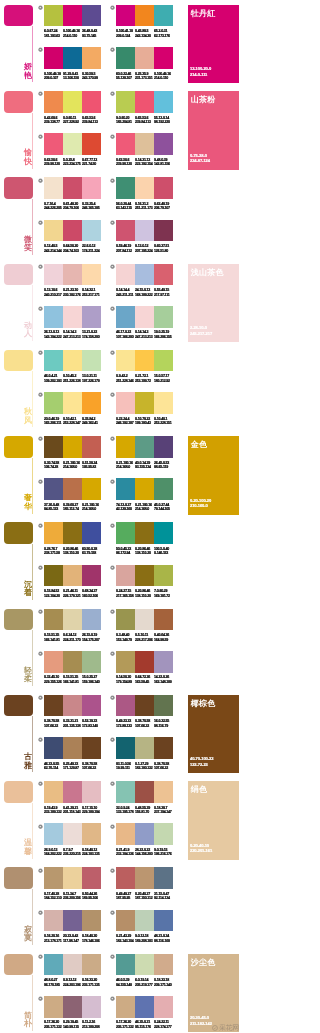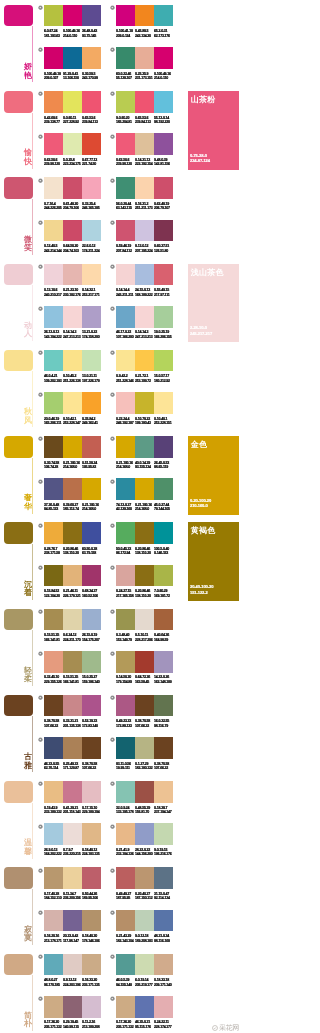--- a/index.html
+++ b/index.html
@@ -95,20 +95,25 @@
           <path d="M10 1.5 L12.4 3.4 L15.4 3 L16.4 5.9 L19 7.5 L18.2 10.5 L19 13.5 L16.4 15.1 L15.4 18 L12.4 17.6 L10 19.5 L7.6 17.6 L4.6 18 L3.6 15.1 L1 13.5 L1.8 10.5 L1 7.5 L3.6 5.9 L4.6 3 L7.6 3.4 Z" fill="#8d8d8d"></path>
           <circle cx="9" cy="10.2" r="2.7" fill="#ffffff"></circle>
         </svg>
       </div>
       <div class="txt" style="left: 116px; top: 66.8px;">60-0-22-46</div>
       <div class="txt" style="left: 116px; top: 71.3px;">55-138-107</div>
       <div class="txt" style="left: 135px; top: 66.8px;">0-25-35-9</div>
       <div class="txt" style="left: 135px; top: 71.3px;">231-173-151</div>
       <div class="txt" style="left: 154px; top: 66.8px;">0-100-49-16</div>
       <div class="txt" style="left: 154px; top: 71.3px;">214-0-110</div>
+      <div class="named" style="top: 0px; background: rgb(214, 0, 111);">
+        <div class="nm">牡丹紅</div>
+        <div class="v1">13-100-20-0</div>
+        <div class="v2">214-0-111</div>
+      </div>
     </div>
     <div class="section" style="top: 91.15px;">
       <div class="lswatch" style="background: rgb(239, 109, 127);"></div>
       <div class="vline" style="background: rgb(239, 109, 127); opacity: 0.45;"></div>
       <div class="lmood" style="color: rgb(239, 109, 127);">愉快</div>
       <div class="grp" style="left: 44px; top: 0px;">
         <div class="sw" style="background: rgb(239, 138, 77);"></div>
         <div class="sw" style="background: rgb(227, 228, 92);"></div>
         <div class="sw" style="background: rgb(239, 84, 113);"></div>
       </div>
@@ -548,25 +553,20 @@
           <path d="M10 1.5 L12.4 3.4 L15.4 3 L16.4 5.9 L19 7.5 L18.2 10.5 L19 13.5 L16.4 15.1 L15.4 18 L12.4 17.6 L10 19.5 L7.6 17.6 L4.6 18 L3.6 15.1 L1 13.5 L1.8 10.5 L1 7.5 L3.6 5.9 L4.6 3 L7.6 3.4 Z" fill="#8d8d8d"></path>
           <circle cx="9" cy="10.2" r="2.7" fill="#ffffff"></circle>
         </svg>
       </div>
       <div class="txt" style="left: 116px; top: 66.8px;">0-24-27-15</div>
       <div class="txt" style="left: 116px; top: 71.3px;">217-165-158</div>
       <div class="txt" style="left: 135px; top: 66.8px;">0-20-86-46</div>
       <div class="txt" style="left: 135px; top: 71.3px;">138-110-20</div>
       <div class="txt" style="left: 154px; top: 66.8px;">7-0-60-29</div>
       <div class="txt" style="left: 154px; top: 71.3px;">169-181-72</div>
-      <div class="named" style="top: 0px; background: rgb(151, 122, 2);">
-        <div class="nm">黄褐色</div>
-        <div class="v1">30-40-100-30</div>
-        <div class="v2">151-122-2</div>
-      </div>
     </div>
     <div class="section" style="top: 608.65px;">
       <div class="lswatch" style="background: rgb(168, 151, 100);"></div>
       <div class="vline" style="background: rgb(168, 151, 100); opacity: 0.45;"></div>
       <div class="lmood" style="color: rgb(168, 151, 100);">轻柔</div>
       <div class="grp" style="left: 44px; top: 0px;">
         <div class="sw" style="background: rgb(166, 141, 81);"></div>
         <div class="sw" style="background: rgb(224, 211, 170);"></div>
         <div class="sw" style="background: rgb(154, 175, 207);"></div>
       </div>
@@ -699,20 +699,25 @@
           <path d="M10 1.5 L12.4 3.4 L15.4 3 L16.4 5.9 L19 7.5 L18.2 10.5 L19 13.5 L16.4 15.1 L15.4 18 L12.4 17.6 L10 19.5 L7.6 17.6 L4.6 18 L3.6 15.1 L1 13.5 L1.8 10.5 L1 7.5 L3.6 5.9 L4.6 3 L7.6 3.4 Z" fill="#8d8d8d"></path>
           <circle cx="9" cy="10.2" r="2.7" fill="#ffffff"></circle>
         </svg>
       </div>
       <div class="txt" style="left: 116px; top: 66.8px;">83-11-0-56</div>
       <div class="txt" style="left: 116px; top: 71.3px;">19-99-111</div>
       <div class="txt" style="left: 135px; top: 66.8px;">0-1-27-29</div>
       <div class="txt" style="left: 135px; top: 71.3px;">182-180-132</div>
       <div class="txt" style="left: 154px; top: 66.8px;">0-38-70-58</div>
       <div class="txt" style="left: 154px; top: 71.3px;">107-66-32</div>
+      <div class="named" style="top: 0px; background: rgb(122, 72, 23);">
+        <div class="nm">椰棕色</div>
+        <div class="v1">40-70-100-33</div>
+        <div class="v2">122-72-23</div>
+      </div>
     </div>
     <div class="section" style="top: 781.15px;">
       <div class="lswatch" style="background: rgb(234, 192, 154);"></div>
       <div class="vline" style="background: rgb(234, 192, 154); opacity: 0.45;"></div>
       <div class="lmood" style="color: rgb(234, 192, 154);">温馨</div>
       <div class="grp" style="left: 44px; top: 0px;">
         <div class="sw" style="background: rgb(233, 189, 132);"></div>
         <div class="sw" style="background: rgb(201, 118, 143);"></div>
         <div class="sw" style="background: rgb(229, 189, 194);"></div>
       </div>
@@ -772,20 +777,25 @@
           <path d="M10 1.5 L12.4 3.4 L15.4 3 L16.4 5.9 L19 7.5 L18.2 10.5 L19 13.5 L16.4 15.1 L15.4 18 L12.4 17.6 L10 19.5 L7.6 17.6 L4.6 18 L3.6 15.1 L1 13.5 L1.8 10.5 L1 7.5 L3.6 5.9 L4.6 3 L7.6 3.4 Z" fill="#8d8d8d"></path>
           <circle cx="9" cy="10.2" r="2.7" fill="#ffffff"></circle>
         </svg>
       </div>
       <div class="txt" style="left: 116px; top: 66.8px;">0-21-41-9</div>
       <div class="txt" style="left: 116px; top: 71.3px;">232-184-136</div>
       <div class="txt" style="left: 135px; top: 66.8px;">28-22-0-22</div>
       <div class="txt" style="left: 135px; top: 71.3px;">144-156-200</div>
       <div class="txt" style="left: 154px; top: 66.8px;">9-0-19-15</div>
       <div class="txt" style="left: 154px; top: 71.3px;">196-216-176</div>
+      <div class="named" style="top: 0px; background: rgb(230, 201, 161);">
+        <div class="nm">绢色</div>
+        <div class="v1">0-20-40-10</div>
+        <div class="v2">230-201-161</div>
+      </div>
     </div>
     <div class="section" style="top: 867.4px;">
       <div class="lswatch" style="background: rgb(176, 144, 112);"></div>
       <div class="vline" style="background: rgb(176, 144, 112); opacity: 0.45;"></div>
       <div class="lmood" style="color: rgb(176, 144, 112);">寂寞</div>
       <div class="grp" style="left: 44px; top: 0px;">
         <div class="sw" style="background: rgb(184, 152, 110);"></div>
         <div class="sw" style="background: rgb(236, 209, 156);"></div>
         <div class="sw" style="background: rgb(189, 95, 106);"></div>
       </div>
@@ -918,20 +928,25 @@
           <path d="M10 1.5 L12.4 3.4 L15.4 3 L16.4 5.9 L19 7.5 L18.2 10.5 L19 13.5 L16.4 15.1 L15.4 18 L12.4 17.6 L10 19.5 L7.6 17.6 L4.6 18 L3.6 15.1 L1 13.5 L1.8 10.5 L1 7.5 L3.6 5.9 L4.6 3 L7.6 3.4 Z" fill="#8d8d8d"></path>
           <circle cx="9" cy="10.2" r="2.7" fill="#ffffff"></circle>
         </svg>
       </div>
       <div class="txt" style="left: 116px; top: 66.8px;">0-17-36-20</div>
       <div class="txt" style="left: 116px; top: 71.3px;">205-171-132</div>
       <div class="txt" style="left: 135px; top: 66.8px;">46-35-0-31</div>
       <div class="txt" style="left: 135px; top: 71.3px;">95-115-176</div>
       <div class="txt" style="left: 154px; top: 66.8px;">0-24-22-11</div>
       <div class="txt" style="left: 154px; top: 71.3px;">228-174-177</div>
+      <div class="named" style="top: 0px; background: rgb(211, 182, 142);">
+        <div class="nm">沙尘色</div>
+        <div class="v1">20-30-45-0</div>
+        <div class="v2">211-182-142</div>
+      </div>
     </div>
     <div class="wm">
       <span class="wmico"><svg width="6" height="6" viewBox="0 0 12 12">
           <circle cx="6" cy="6" r="5" fill="none" stroke="rgba(120,110,100,0.55)" stroke-width="1.3"></circle>
           <path d="M4 6.2 L5.4 7.6 L8.2 4.5" fill="none" stroke="rgba(120,110,100,0.55)" stroke-width="1.2"></path>
         </svg></span>
       <span class="wmtx">采花网</span>
     </div>
   </div>
 

